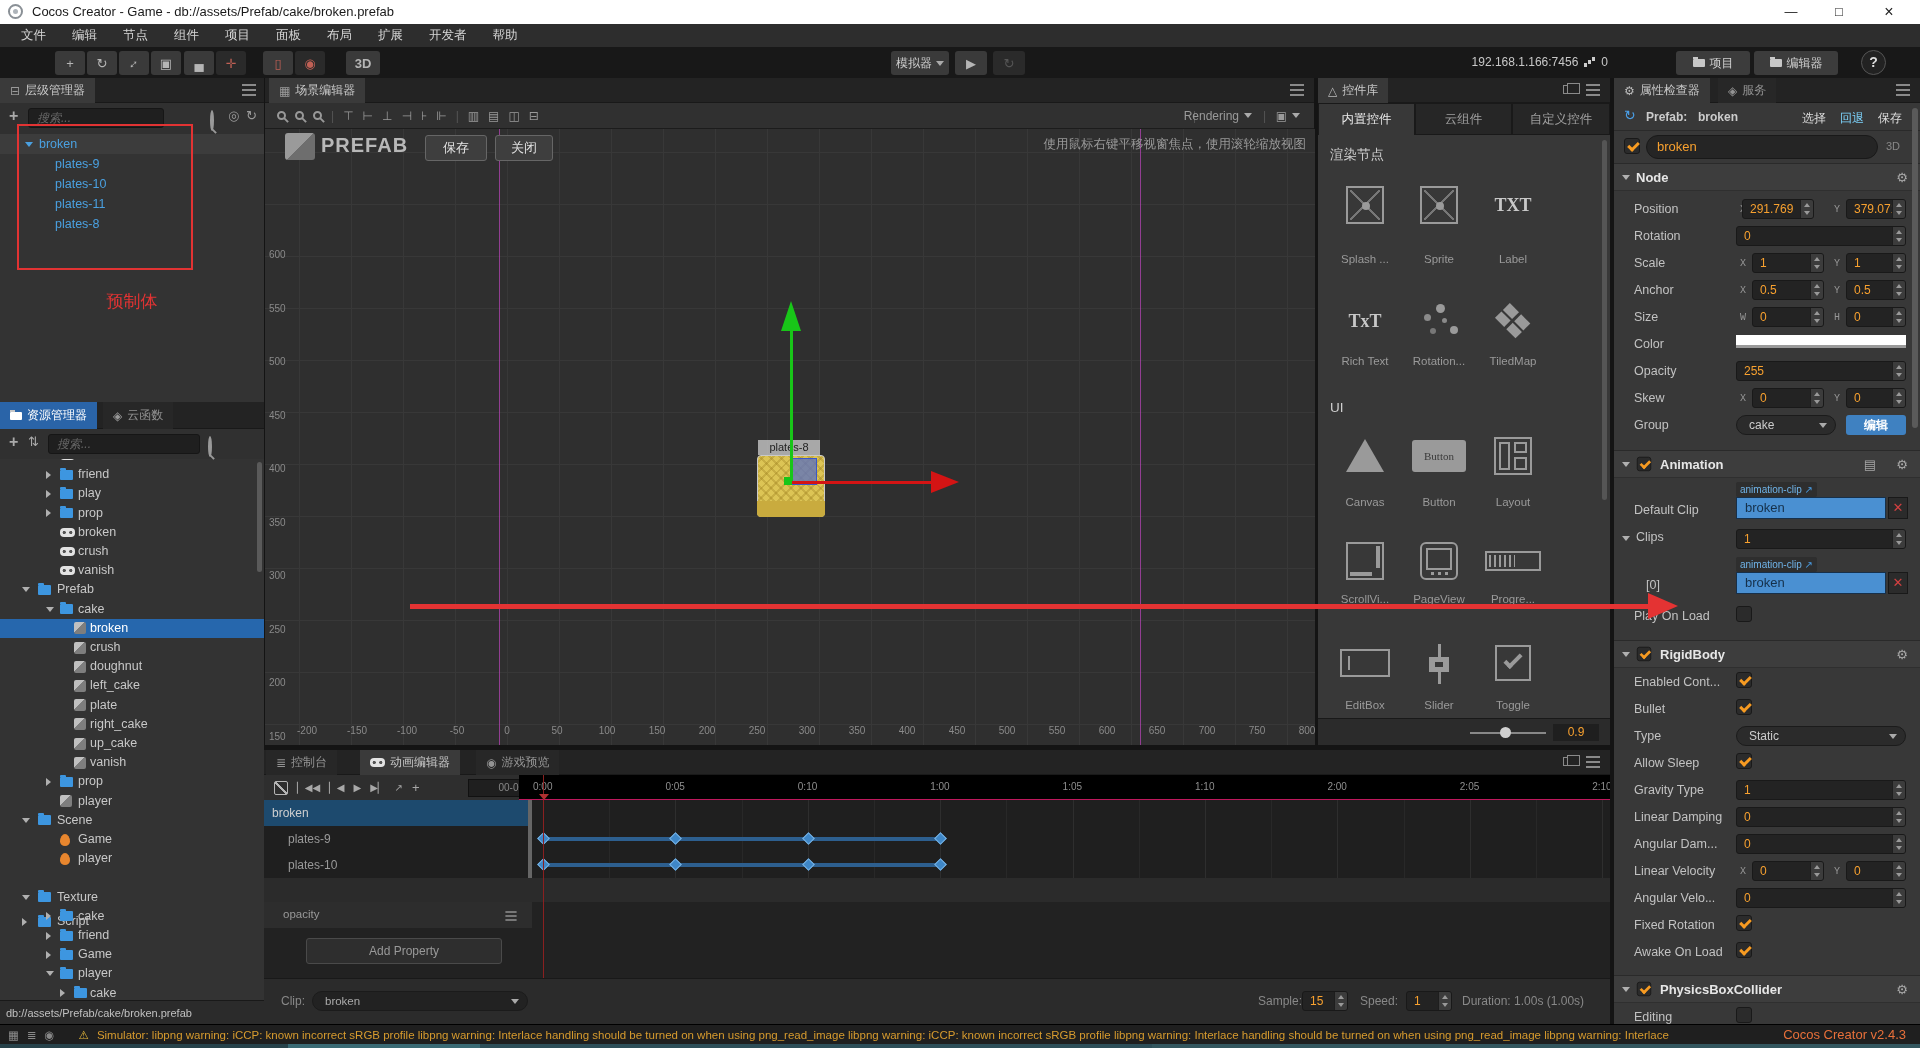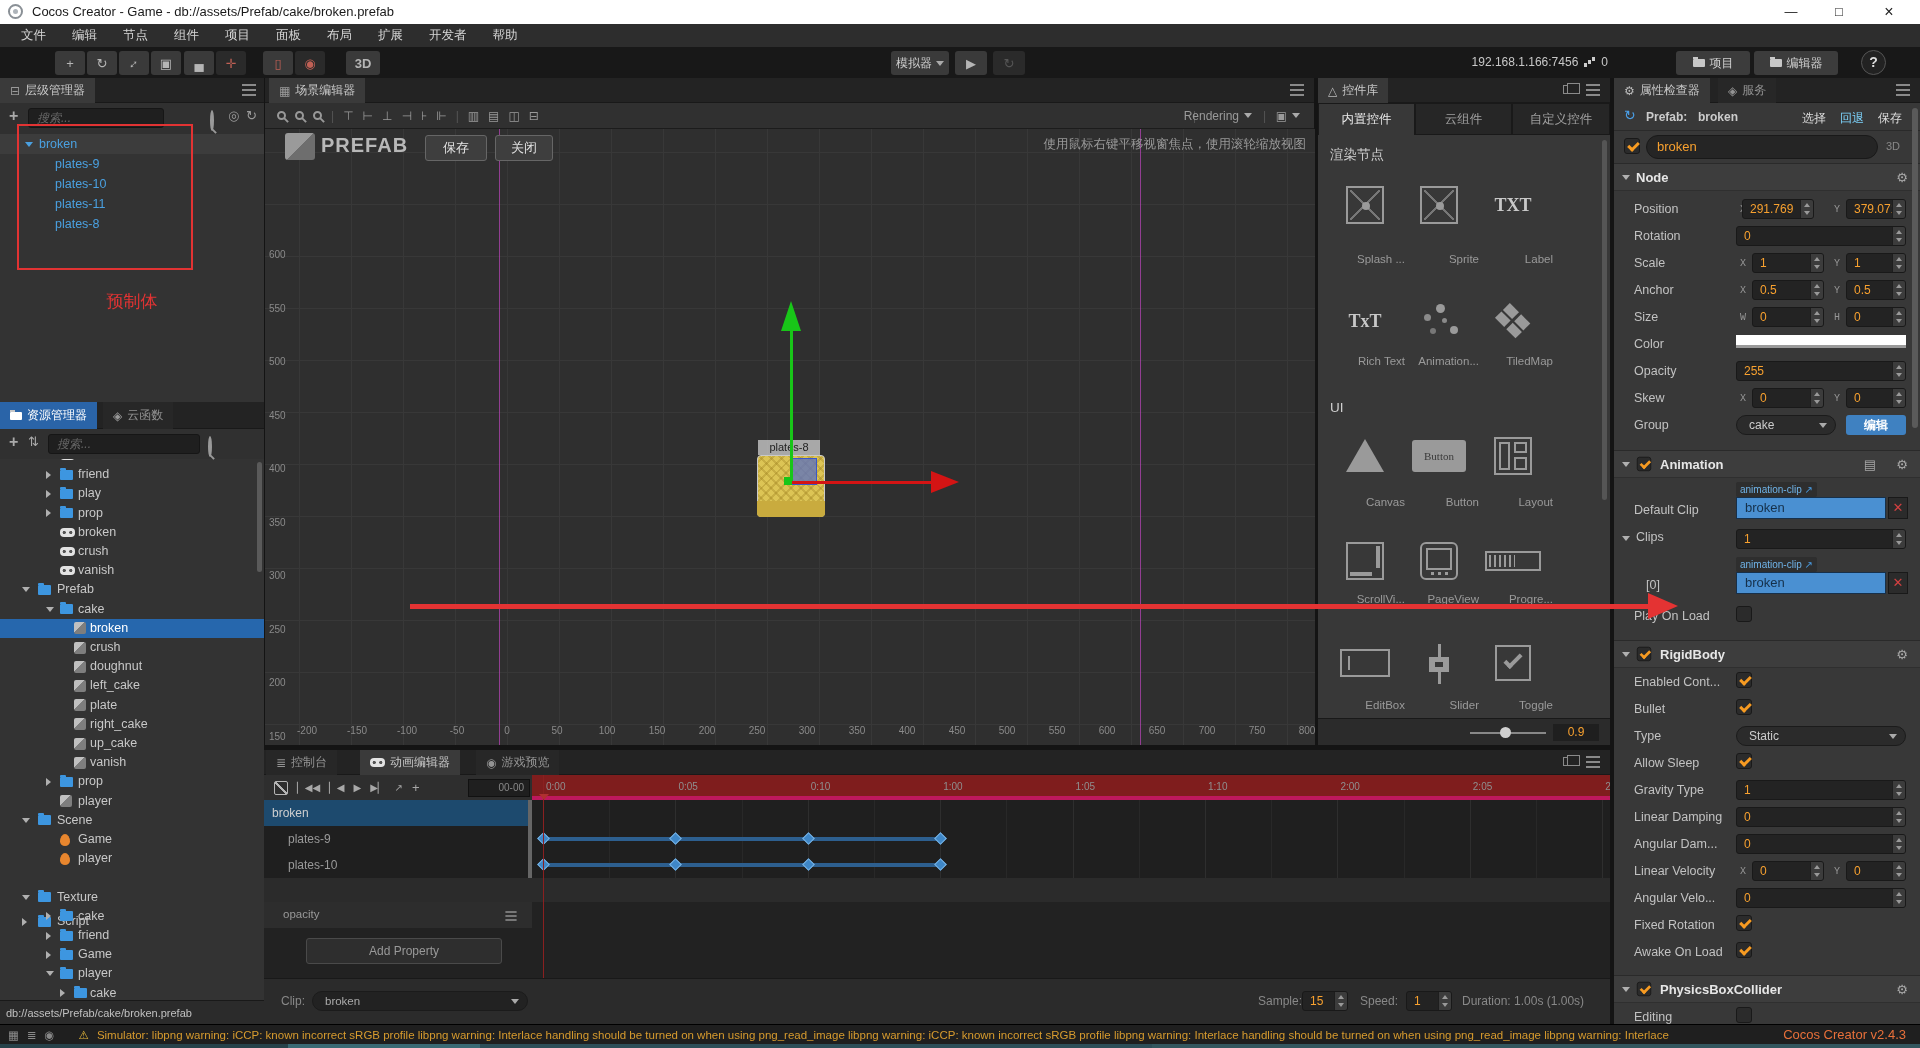--- a/index.html
+++ b/index.html
@@ -71,21 +71,21 @@
   .magline{position:absolute;top:0;bottom:0;width:1px;background:rgba(200,70,200,.65)}
   .sc-ticons{position:absolute;left:0;top:25px;right:0;height:26px;background:#303030;border-bottom:1px solid #1c1c1c;
              display:flex;align-items:center;gap:9px;padding-left:12px;color:#9a9a9a;font-size:12px}
   
   #widgets{left:1318px;top:78px;width:292px;height:667px;background:#383838}
   .wtab{position:absolute;top:25px;height:32px;background:#262626;border:1px solid #191919;color:#a0a0a0;
         font-size:12.5px;display:flex;align-items:center;justify-content:center}
   .wtab.on{background:#383838;border-bottom:none;color:#e8e8e8}
   .wsec{position:absolute;left:12px;font-size:13.5px;color:#cfcfcf}
   .wcard{position:absolute;width:70px;text-align:center}
-  .wlabel{position:absolute;width:80px;text-align:right;font-size:11.5px;color:#9a9a9a}
+  .wlabel{position:absolute;width:80px;text-align:center;font-size:11.5px;color:#9a9a9a}
   .wibox{position:relative;width:38px;height:38px;border:2px solid #9a9a9a;margin:0 auto}
   .wibox .dot{position:absolute;left:14px;top:14px;width:8px;height:8px;border-radius:50%;background:#9a9a9a}
   .wibox .dg{position:absolute;inset:2px;
      background:linear-gradient(45deg,transparent 47%,#777 47% 53%,transparent 53%),
                 linear-gradient(-45deg,transparent 47%,#777 47% 53%,transparent 53%)}
   .wtxt{font-family:"Liberation Serif","DejaVu Serif",serif;font-size:18px;font-weight:bold;color:#c8c8c8;line-height:38px}
   
   #inspector{left:1614px;top:78px;width:306px;height:946px;background:#383838;overflow:hidden}
   .ilabel{position:absolute;left:20px;font-size:12.5px;color:#c2c2c2}
   .axis{position:absolute;font-size:10px;color:#979797;font-family:"Liberation Mono","DejaVu Sans Mono",monospace}
@@ -111,21 +111,21 @@
   .tag{position:absolute;height:15px;background:#2e2e2e;border-radius:2px;color:#6fb3e8;font-size:10px;
        line-height:15px;padding:0 4px}
   .xbtn{position:absolute;width:20px;height:22px;background:#2b2b2b;border:1px solid #191919;color:#d24040;
         font-weight:bold;text-align:center;line-height:20px;font-size:13px}
   
   #anim{left:264px;top:750px;width:1346px;height:274px;background:#2b2b2b}
   .atbar{position:absolute;left:0;top:25px;width:268px;height:25px;background:#2e2e2e;display:flex;align-items:center;
          gap:9px;padding-left:10px;color:#a8a8a8;font-size:10px}
   .ic-edit{width:14px;height:14px;border:1px solid #b5b5b5;border-radius:2px;
            background:linear-gradient(45deg,transparent 42%,#b5b5b5 42% 56%,transparent 56%)}
-  .ruler{position:absolute;left:268px;top:25px;right:0;height:25px;background:#7f1d1d;border-bottom:4px solid #be185d;overflow:hidden}
+  .ruler{position:absolute;left:255px;top:25px;right:0;height:25px;background:#000000;border-bottom:1px solid #be185d;overflow:hidden}
   .rt{position:absolute;top:6px;color:#8f8f8f;font-size:10px}
   .trackrow{position:absolute;left:0;width:268px;height:26px;font-size:12px;color:#9a9a9a;display:flex;align-items:center}
   .kf{position:absolute;width:9px;height:9px;background:#3f87c7;border:1px solid #79b4e4;transform:rotate(45deg)}
   .kline{position:absolute;height:4px;background:#2d5f8f}
   .gridv{position:absolute;top:0;bottom:0;width:1px;background:#2e2e2e}
   
   #pathbar{left:0;top:1000px;width:268px;height:24px;background:#2b2b2b;border-top:1px solid #191919;
            color:#c0c0c0;font-size:11px;line-height:24px;padding-left:6px;white-space:nowrap;overflow:hidden}
   #warnbar{left:0;top:1024px;width:1920px;height:20px;background:#1f1f1f;border-top:1px solid #000;
            display:flex;align-items:center;font-size:11.5px;color:#d79b2e;white-space:nowrap;overflow:hidden}
@@ -527,21 +527,21 @@
       <div class="wlabel abs" style="left: 7px; top: 277px;">Rich Text</div>
       <div class="wcard abs" style="left: 86px; top: 224px;">
         <div style="width: 38px; height: 38px; margin: 0px auto; position: relative;">
           <i style="position:absolute;left:16px;top:2px;width:9px;height:9px;border-radius:50%;background:#9a9a9a"></i>
           <i style="position:absolute;left:4px;top:12px;width:7px;height:7px;border-radius:50%;background:#8a8a8a"></i>
           <i style="position:absolute;left:22px;top:16px;width:5px;height:5px;border-radius:50%;background:#8a8a8a"></i>
           <i style="position:absolute;left:30px;top:24px;width:8px;height:8px;border-radius:50%;background:#9a9a9a"></i>
           <i style="position:absolute;left:10px;top:26px;width:6px;height:6px;border-radius:50%;background:#777"></i>
         </div>
       </div>
-      <div class="wlabel abs" style="left: 81px; top: 277px;">Animation...</div>
+      <div class="wlabel abs" style="left: 81px; top: 277px;">Rotation...</div>
       <div class="wcard abs" style="left: 160px; top: 224px;">
         <div style="width: 30px; height: 30px; margin: 4px auto; transform: rotate(45deg) scaleY(0.7); display: grid; grid-template-columns: 13px 13px; gap: 3px;">
           <i style="background:#9a9a9a"></i>
           <i style="background:#9a9a9a"></i>
           <i style="background:#9a9a9a"></i>
           <i style="background:#9a9a9a"></i>
         </div>
       </div>
       <div class="wlabel abs" style="left: 155px; top: 277px;">TiledMap</div>
       <div class="wcard abs" style="left: 12px; top: 359px;">

